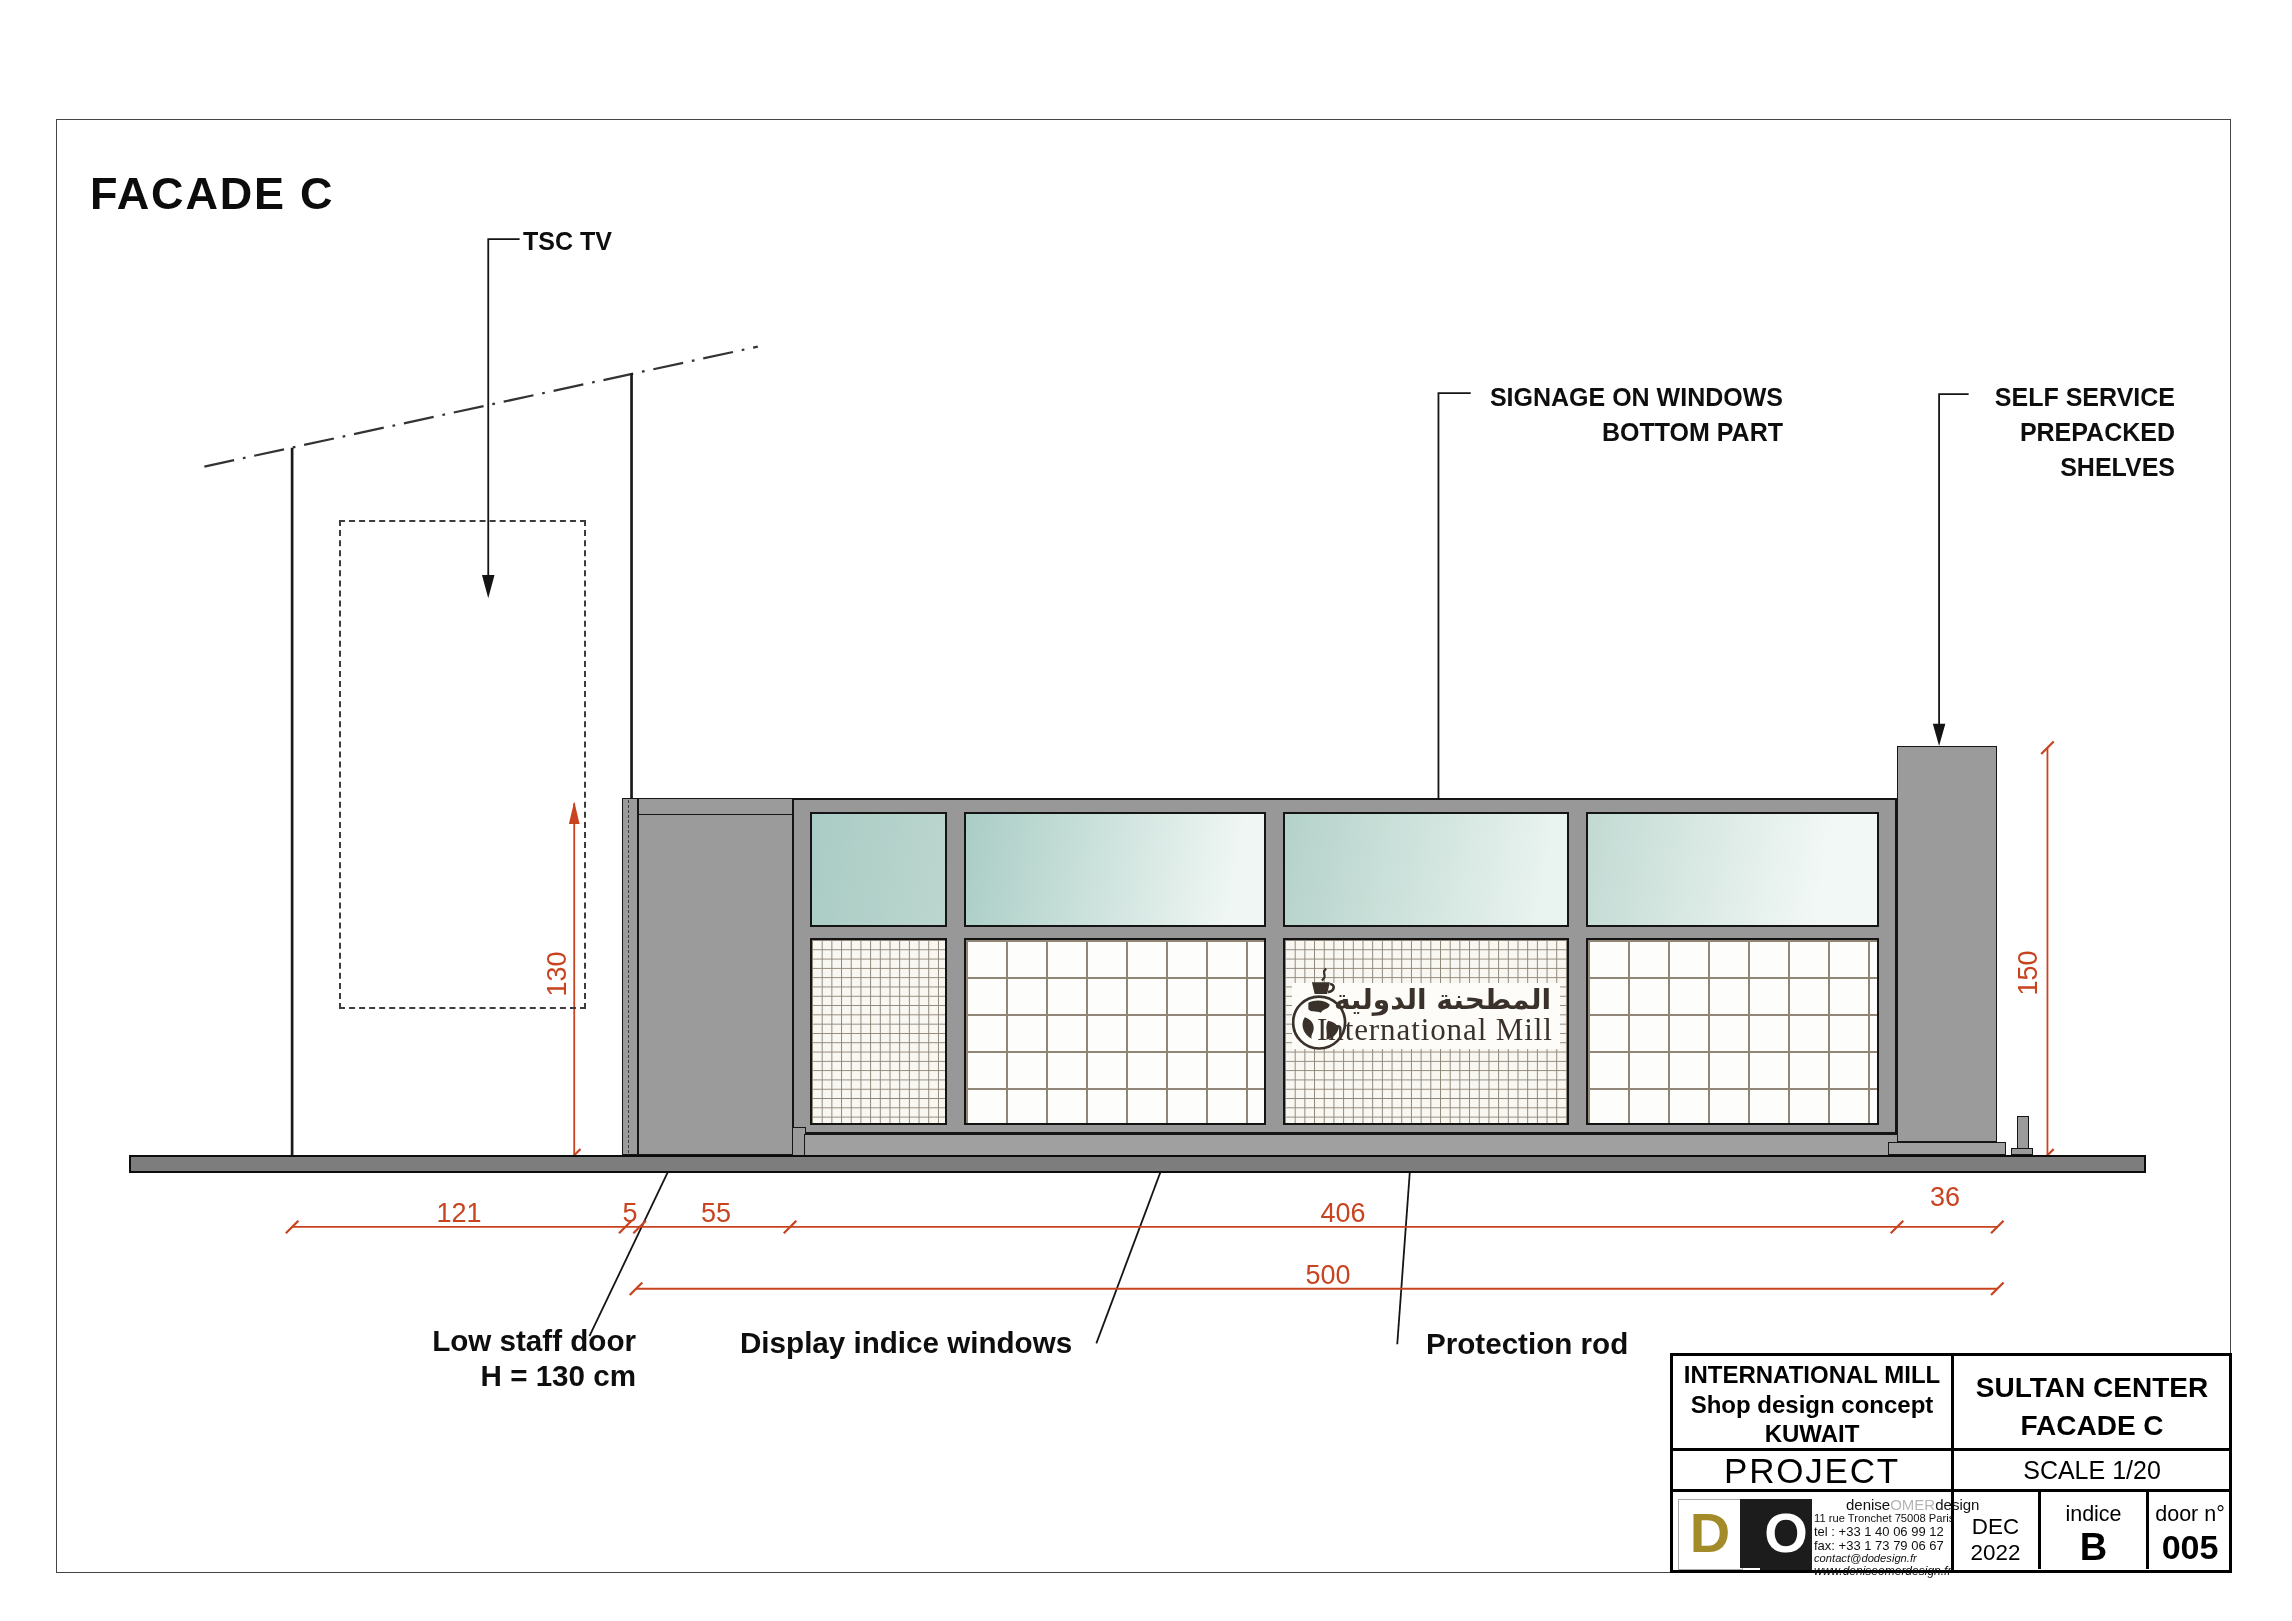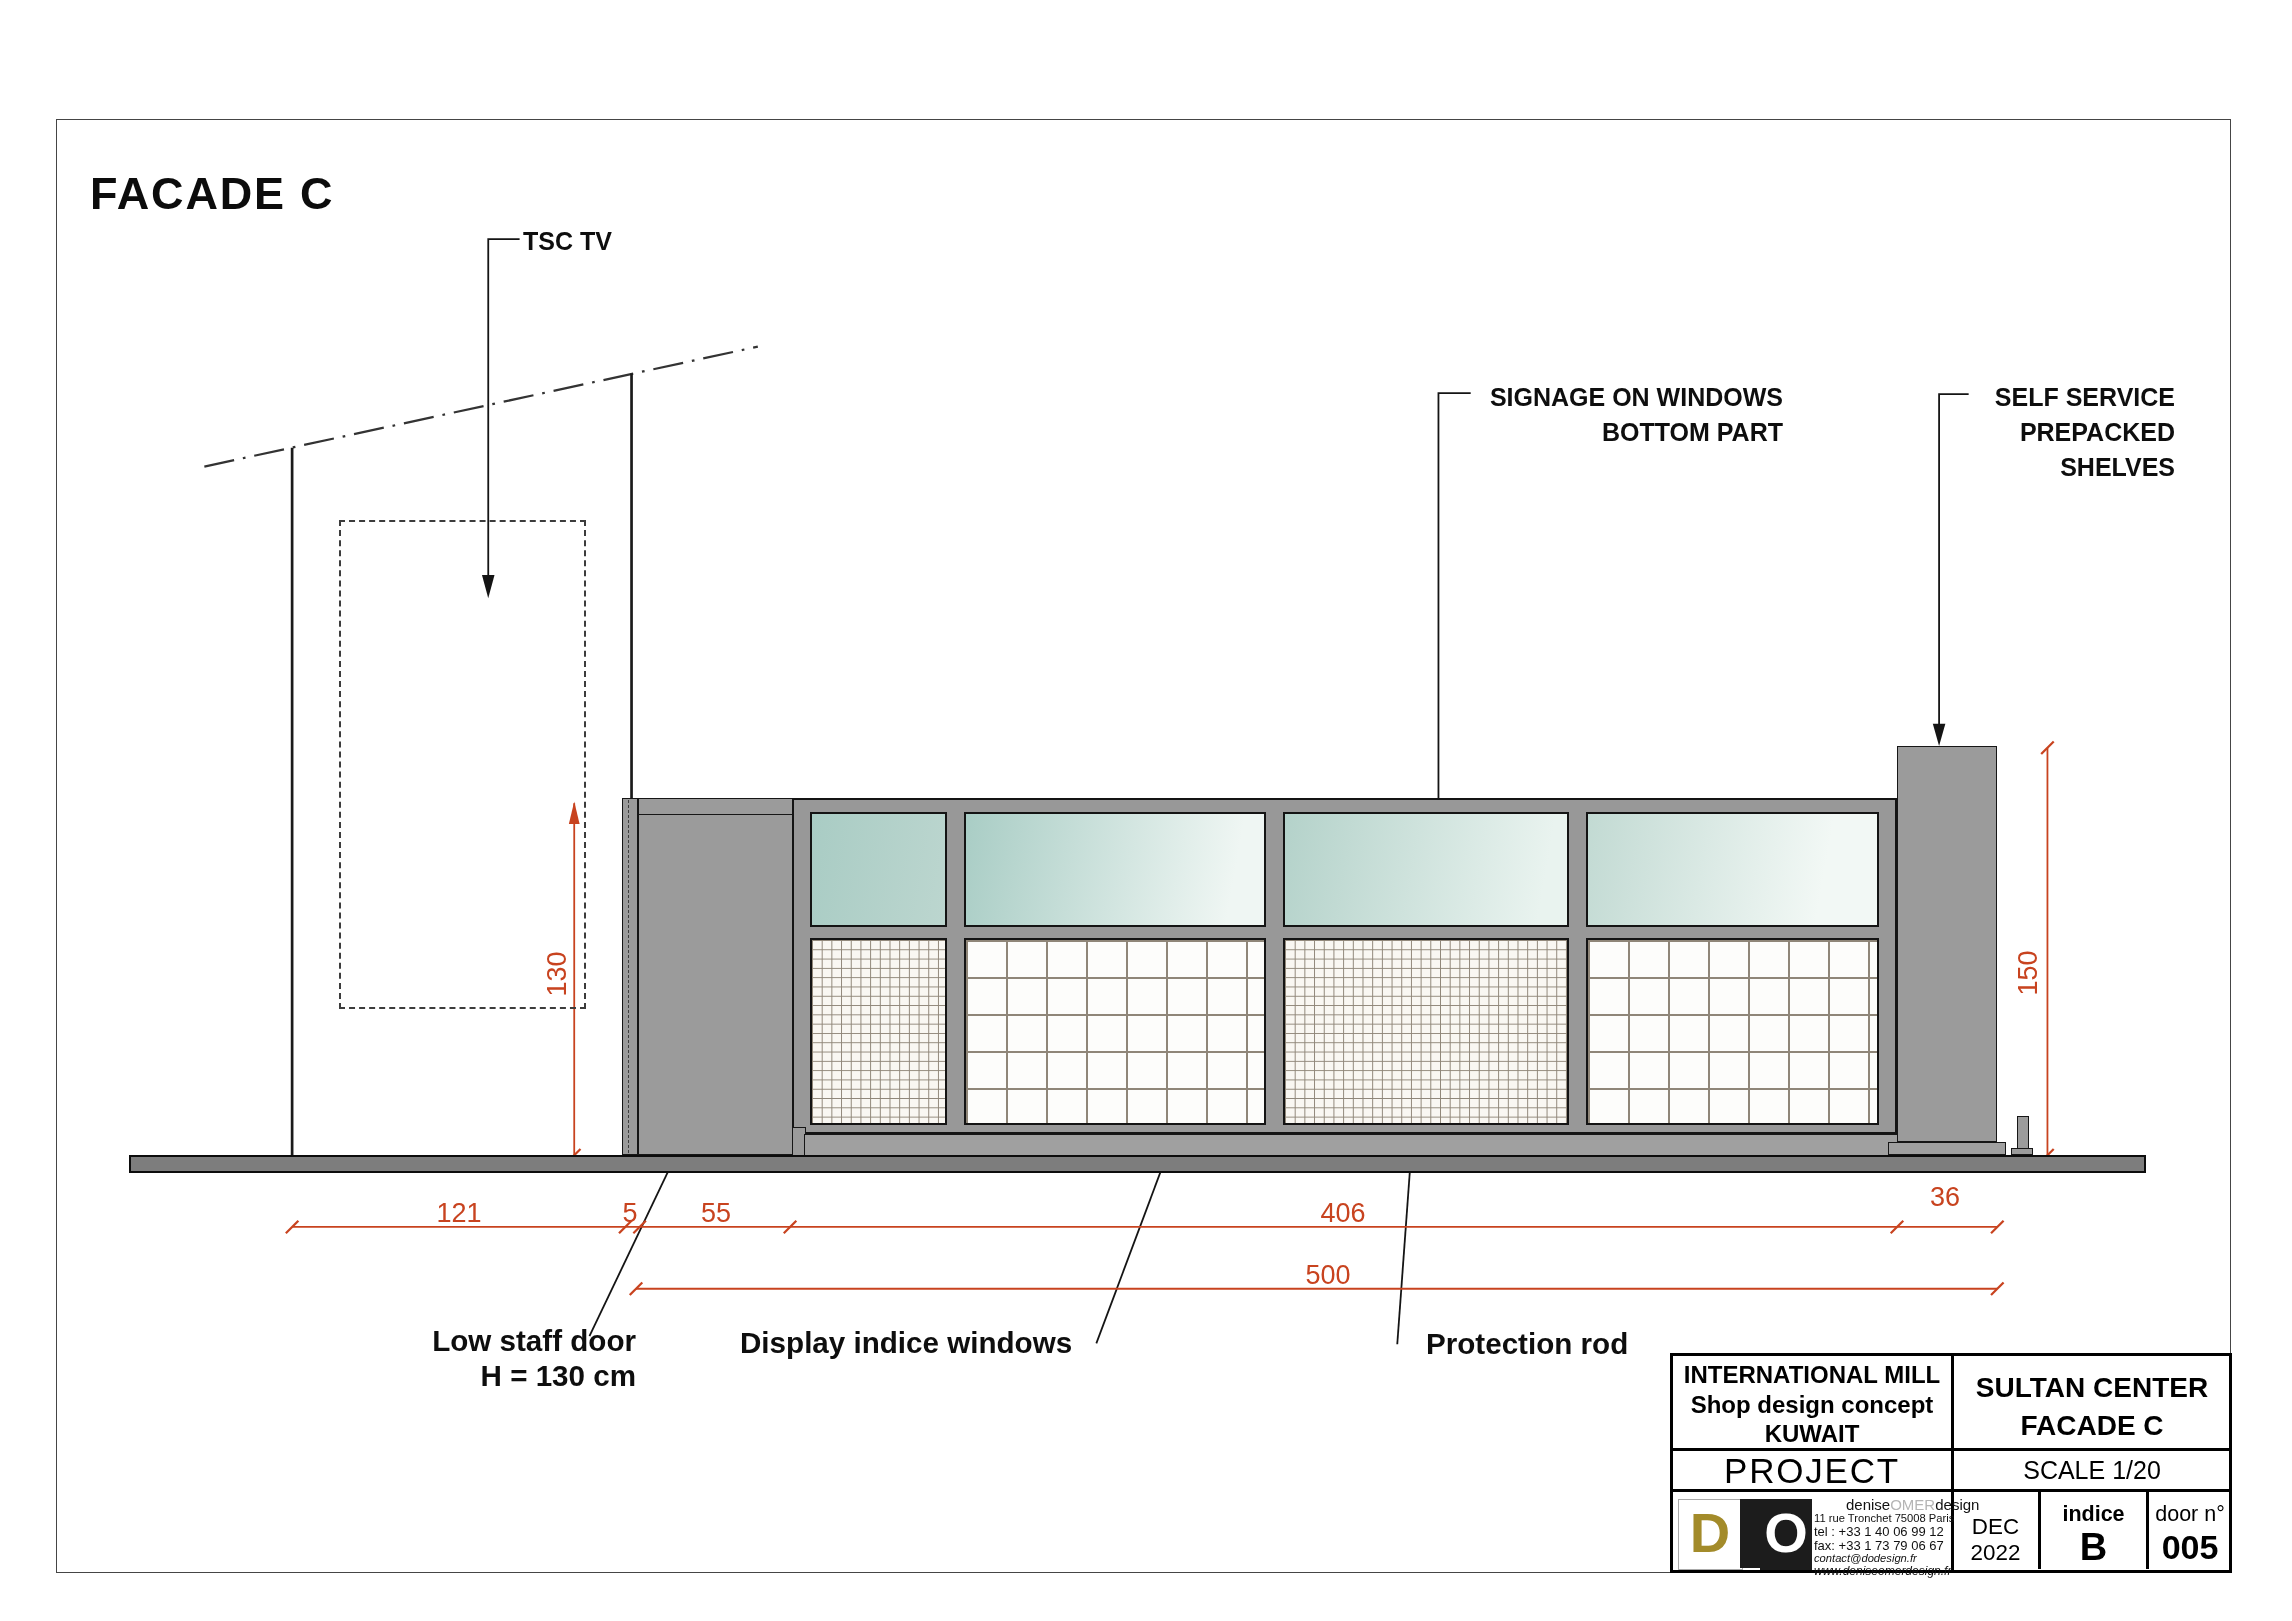--- a/index.html
+++ b/index.html
@@ -154,20 +154,33 @@
     <div class="pane transom p1 glass1"></div>
     <div class="pane transom p2 glass2"></div>
     <div class="pane transom p3 glass3"></div>
     <div class="pane transom p4 glass4"></div>
     <div class="pane winrow p1 grid-fine"></div>
     <div class="pane winrow p2 grid-large"></div>
     <div class="pane winrow p3 grid-fine"></div>
     <div class="pane winrow p4 grid-large"></div>
   </div>
 
+  <div class="abs logo-band">
+    <svg class="globe" width="56" height="86" viewBox="0 0 62 96">
+      <path d="M38,2 c-7,4 3,8 -5,13" fill="none" stroke="#3a322a" stroke-width="2.5"></path>
+      <path d="M22,17 h20 l-3,13 h-14 z" fill="#3a322a"></path>
+      <path d="M42,19 c6,0 6,8 -2,9" fill="none" stroke="#3a322a" stroke-width="3"></path>
+      <circle cx="30" cy="62" r="29" fill="#fffdf9" stroke="#3a322a" stroke-width="3"></circle>
+      <path d="M18,40 c8,-4 18,-3 24,2 c-2,6 -8,4 -10,9 c-6,-2 -12,0 -14,-4 z" fill="#3a322a"></path>
+      <path d="M14,56 c6,2 10,6 10,12 c0,6 -4,8 -2,12 c-8,-4 -14,-14 -8,-24 z" fill="#3a322a"></path>
+      <path d="M40,60 c6,1 10,4 12,8 c-2,8 -8,12 -14,13 c2,-7 -2,-14 2,-21 z" fill="#3a322a"></path>
+    </svg>
+    <div class="logo-arabic" dir="rtl">المطحنة الدولية</div>
+    <div class="logo-latin">International Mill</div>
+  </div>
 
   <div class="abs grey sill-bracket"></div>
   <div class="abs sill-bar"></div>
   <div class="abs grey shelf"></div>
   <div class="abs grey shelf-base"></div>
   <div class="abs grey post"></div>
   <div class="abs grey post-foot"></div>
   <div class="abs floor"></div>
 
   <div class="dim" style="left:459px;top:1198px;">121</div>
@@ -212,21 +225,21 @@
       <div class="l2">11 rue Tronchet 75008 Paris</div>
       <div class="l3">tel : +33 1 40 06 99 12</div>
       <div class="l3">fax: +33 1 73 79 06 67</div>
       <div class="l5">contact@dodesign.fr</div>
       <div class="l6">www.deniseomerdesign.fr</div>
     </div>
 
     <div class="tb-text" style="left:280px;top:158px;width:85px;font-size:22.4px;">DEC</div>
     <div class="tb-text" style="left:280px;top:184px;width:85px;font-size:22.4px;">2022</div>
 
-    <div class="tb-text" style="left:368px;top:146px;width:105px;font-size:21.5px;font-weight:bold;">indice</div>
+    <div class="tb-text" style="left:368px;top:146px;width:105px;font-size:21.5px;">indice</div>
     <div class="tb-text tb-b" style="left:368px;top:170px;width:105px;font-size:38px;">B</div>
 
     <div class="tb-text" style="left:476px;top:146px;width:82px;font-size:21.5px;">door n°</div>
     <div class="tb-text tb-b" style="left:476px;top:172px;width:82px;font-size:34px;">005</div>
   </div>
 
 </div>
 
 
 </body></html>

